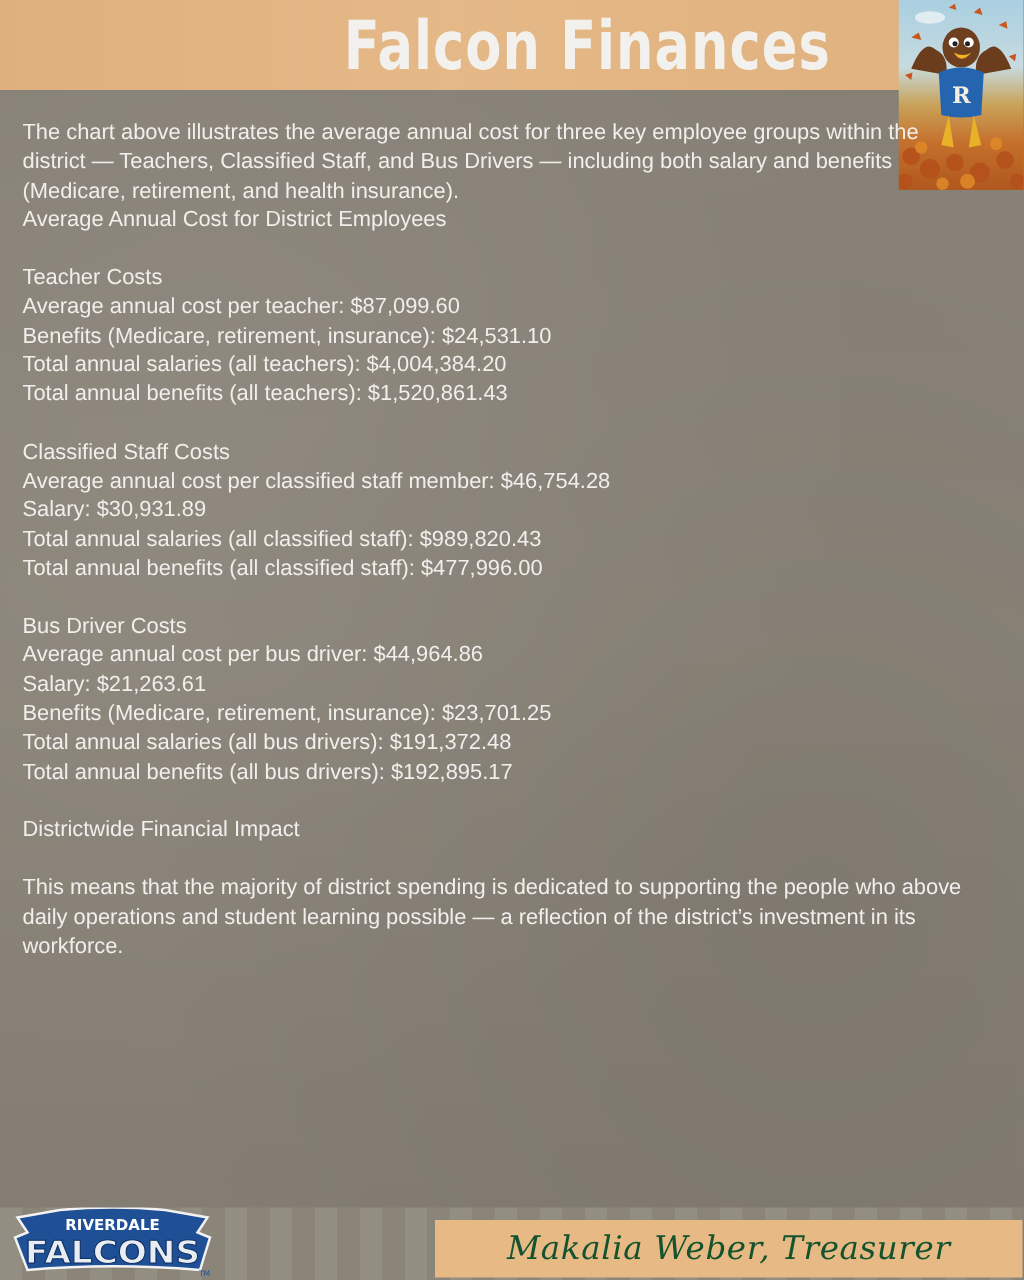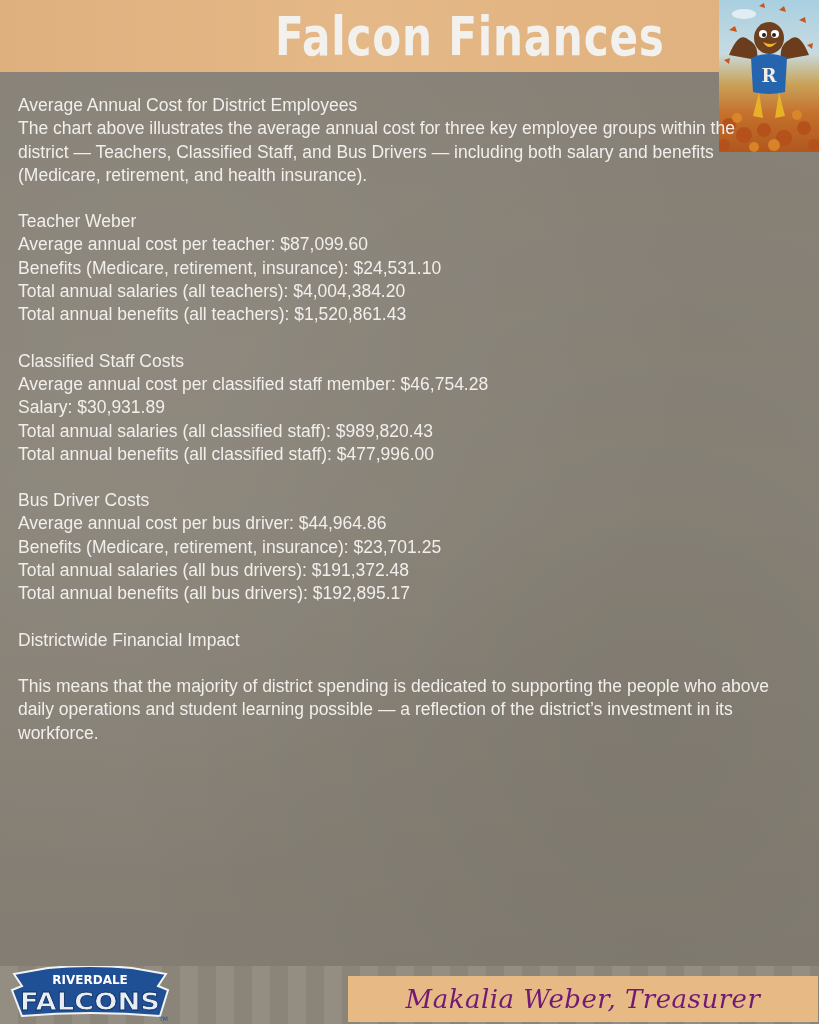--- a/index.html
+++ b/index.html
@@ -43,21 +43,21 @@
       repeating-linear-gradient(90deg, rgba(255,255,255,0.07) 0 18px, transparent 18px 36px),
       #8b8579;
   }
   .logo { position:absolute; left:8px; top:966px; width:165px; height:56px; }
   .sig-box {
     position:absolute; left:348px; top:976px; width:470px; height:46px;
     background:#e6b985;
     display:flex; align-items:center; justify-content:center;
   }
   .sig {
-    color:#701a75; font-family:"DejaVu Serif", serif; font-style:italic;
+    color:#14532d; font-family:"DejaVu Serif", serif; font-style:italic;
     font-size:26px; letter-spacing:0.5px;
   }
 </style>
 </head>
 <body>
 
 <div class="bg-texture"></div>
 
 <div class="header">
   <div class="title">Falcon Finances</div>
@@ -98,40 +98,41 @@
     <g fill="#e08a2a" opacity="0.85">
       <circle cx="18" cy="118" r="5"></circle>
         <circle cx="55" cy="145" r="6"></circle>
       <circle cx="78" cy="115" r="5"></circle>
         <circle cx="35" cy="147" r="5"></circle>
     </g>
   </svg>
 </div>
 
 <div class="content">
+  <p style="width:770px;">The chart above illustrates the average annual cost for three key employee groups within the district — Teachers, Classified Staff, and Bus Drivers — including both salary and benefits (Medicare, retirement, and health insurance).</p>
   <p>Average Annual Cost for District Employees</p>
-  <p style="width:770px;">The chart above illustrates the average annual cost for three key employee groups within the district — Teachers, Classified Staff, and Bus Drivers — including both salary and benefits (Medicare, retirement, and health insurance).</p>
   <div class="gap"></div>
 
-  <p>Teacher Weber</p>
+  <p>Teacher Costs</p>
   <p>Average annual cost per teacher: $87,099.60</p>
   <p>Benefits (Medicare, retirement, insurance): $24,531.10</p>
   <p>Total annual salaries (all teachers): $4,004,384.20</p>
   <p>Total annual benefits (all teachers): $1,520,861.43</p>
   <div class="gap"></div>
 
   <p>Classified Staff Costs</p>
   <p>Average annual cost per classified staff member: $46,754.28</p>
   <p>Salary: $30,931.89</p>
   <p>Total annual salaries (all classified staff): $989,820.43</p>
   <p>Total annual benefits (all classified staff): $477,996.00</p>
   <div class="gap"></div>
 
   <p>Bus Driver Costs</p>
   <p>Average annual cost per bus driver: $44,964.86</p>
+  <p>Salary: $21,263.61</p>
   <p>Benefits (Medicare, retirement, insurance): $23,701.25</p>
   <p>Total annual salaries (all bus drivers): $191,372.48</p>
   <p>Total annual benefits (all bus drivers): $192,895.17</p>
   <div class="gap"></div>
 
   <p>Districtwide Financial Impact</p>
   <div class="gap"></div>
   <p style="width:760px;">This means that the majority of district spending is dedicated to supporting the people who above daily operations and student learning possible — a reflection of the district’s investment in its workforce.</p>
 </div>
 

